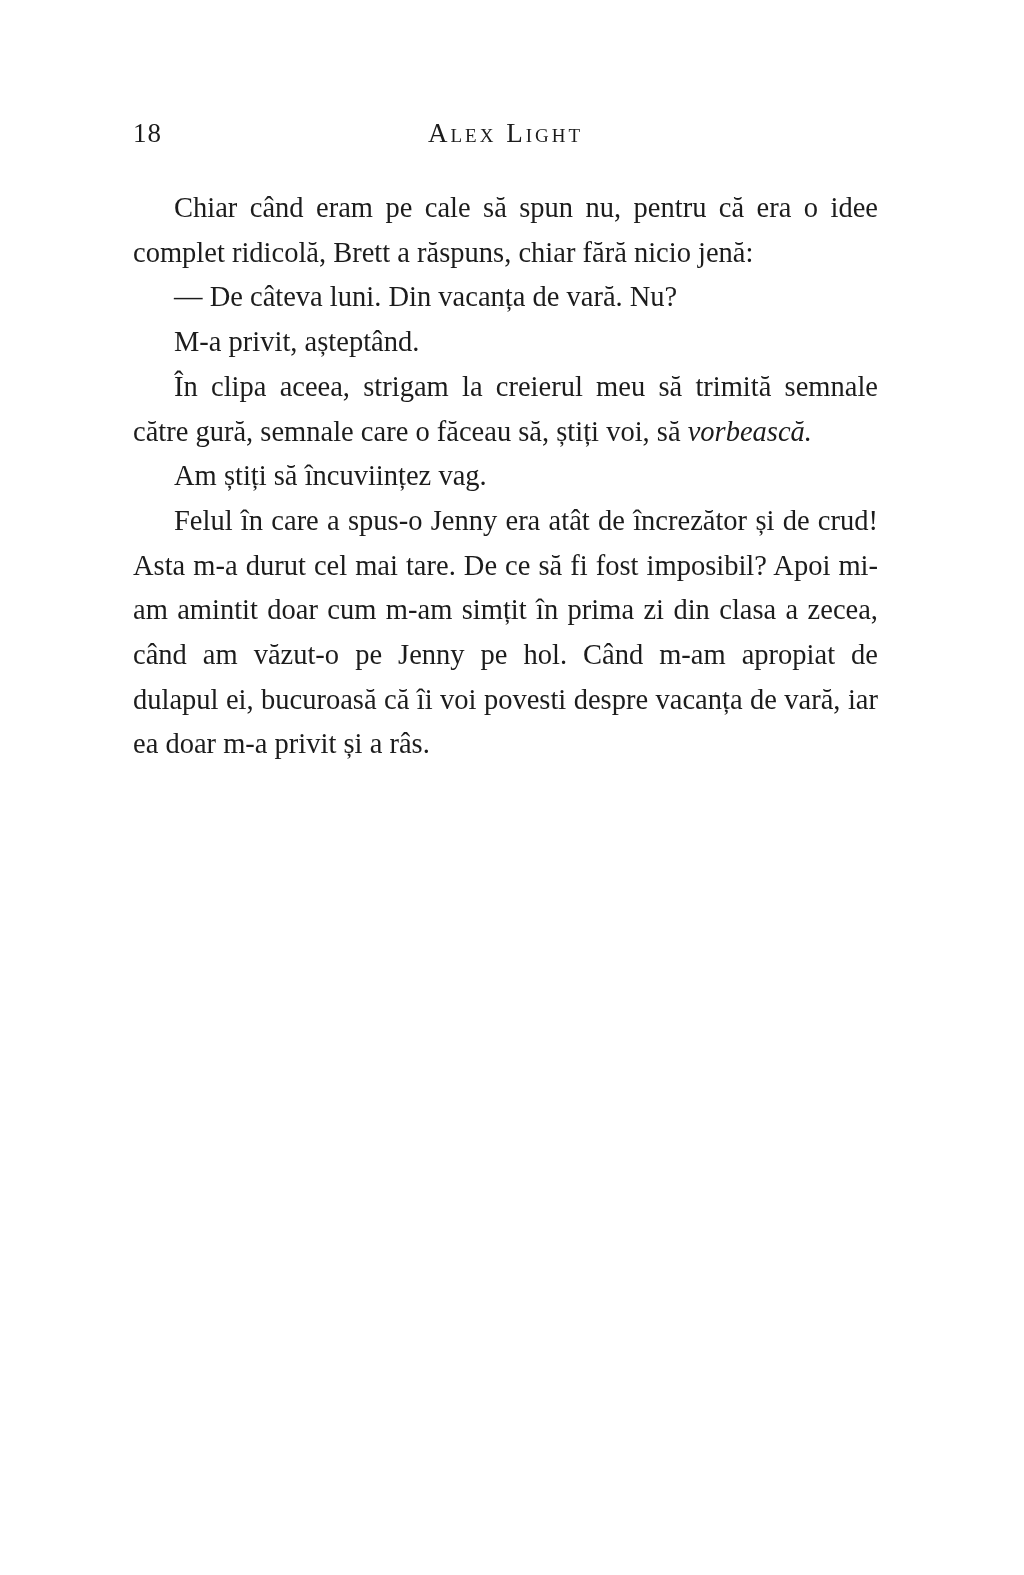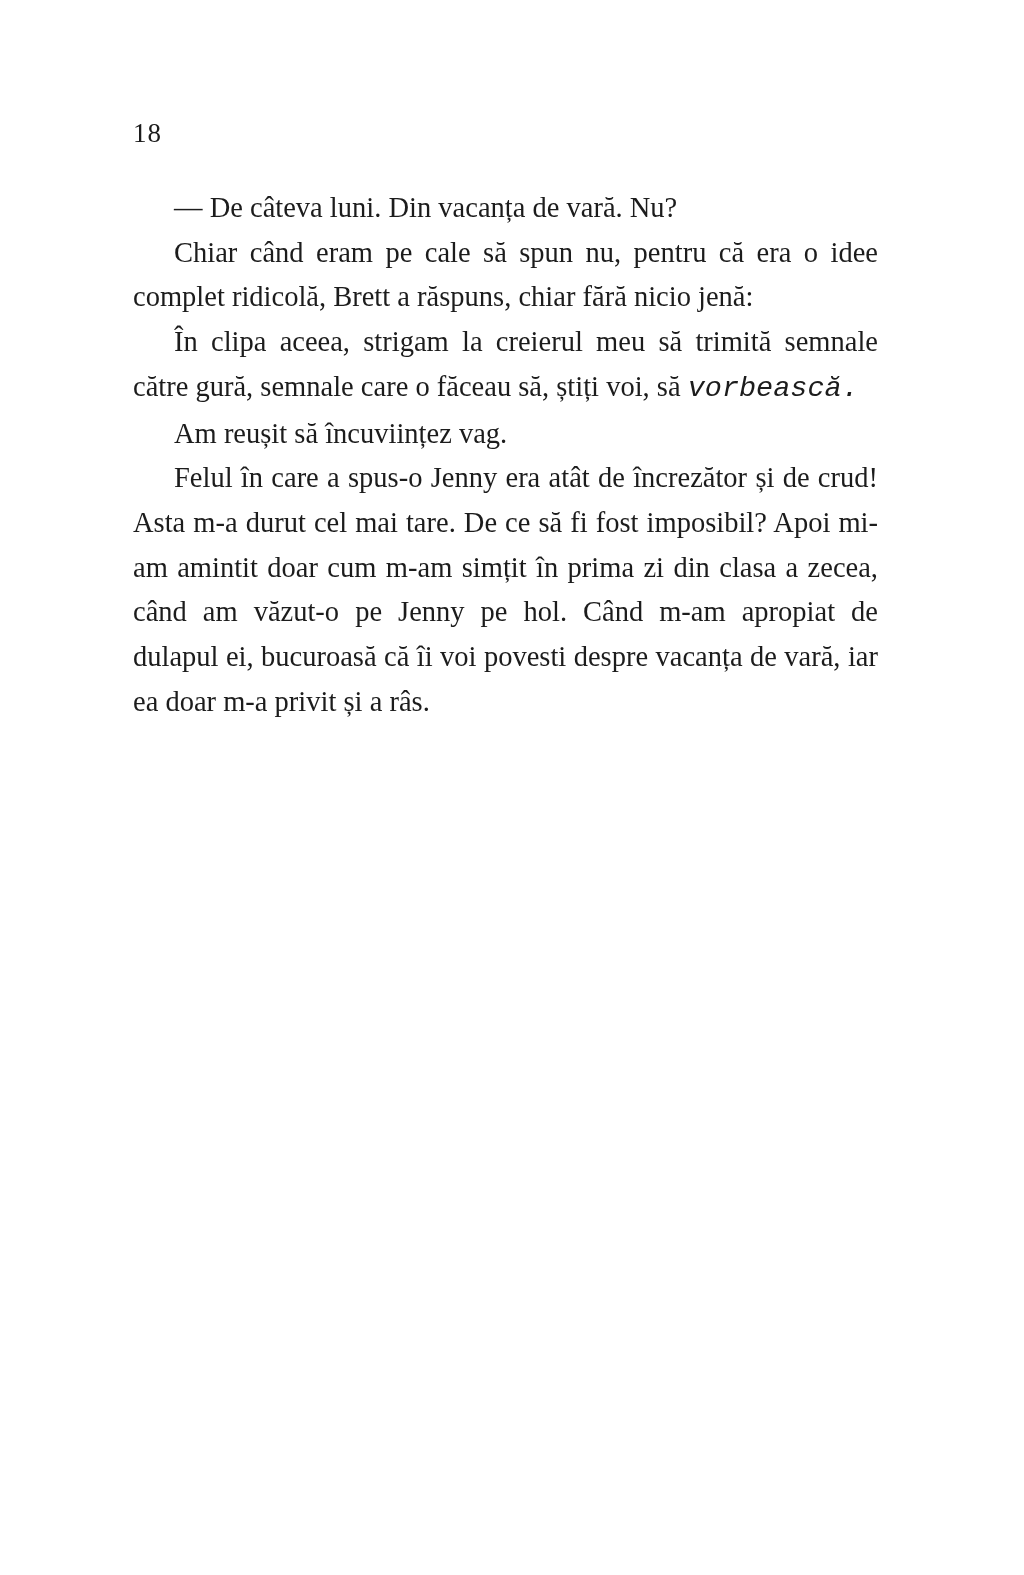--- a/index.html
+++ b/index.html
@@ -43,32 +43,33 @@
     line-height: 44.7px;
     text-align: justify;
   }
   .text-block p {
     margin: 0;
     padding: 0;
     text-indent: 41px;
   }
   .text-block em {
     font-style: italic;
-    font-family: Liberation Mono, monospace;
   }
 </style>
 </head>
 <body>
 
 <div class="page">
 
   <span class="page-number">18</span>
 
+  <span class="running-header">Alex Light</span>
 
   <main class="text-block">
+    <p>Chiar când eram pe cale să spun nu, pentru că era o idee complet ridicolă, Brett a răspuns, chiar fără nicio jenă:</p>
     <p>— De câteva luni. Din vacanța de vară. Nu?</p>
-    <p>Chiar când eram pe cale să spun nu, pentru că era o idee complet ridicolă, Brett a răspuns, chiar fără nicio jenă:</p>
+    <p>M-a privit, așteptând.</p>
     <p><span>În clipa aceea, strigam la creierul meu să trimită semnale către gură, semnale care o făceau să, știți voi, să </span><em>vorbească.</em></p>
-    <p>Am reușit să încuviințez vag.</p>
+    <p>Am știți să încuviințez vag.</p>
     <p>Felul în care a spus-o Jenny era atât de încrezător și de crud! Asta m-a durut cel mai tare. De ce să fi fost imposibil? Apoi mi-am amintit doar cum m-am simțit în prima zi din clasa a zecea, când am văzut-o pe Jenny pe hol. Când m-am apropiat de dulapul ei, bucuroasă că îi voi povesti despre vacanța de vară, iar ea doar m-a privit și a râs.</p>
   </main>
 
 </div>
 
 </body></html>

